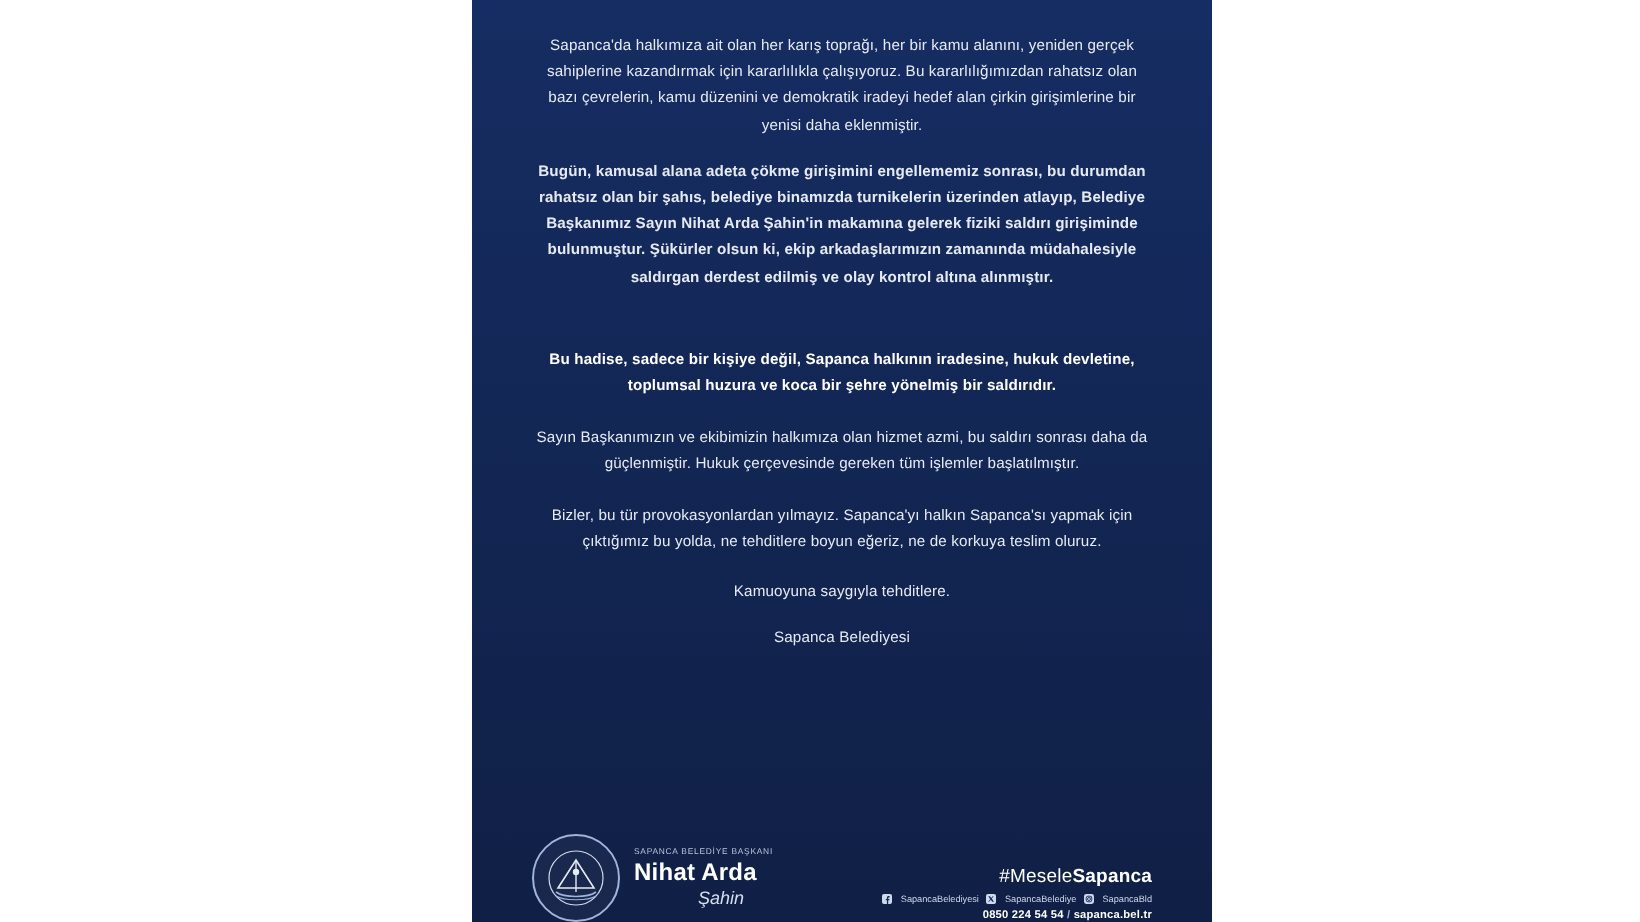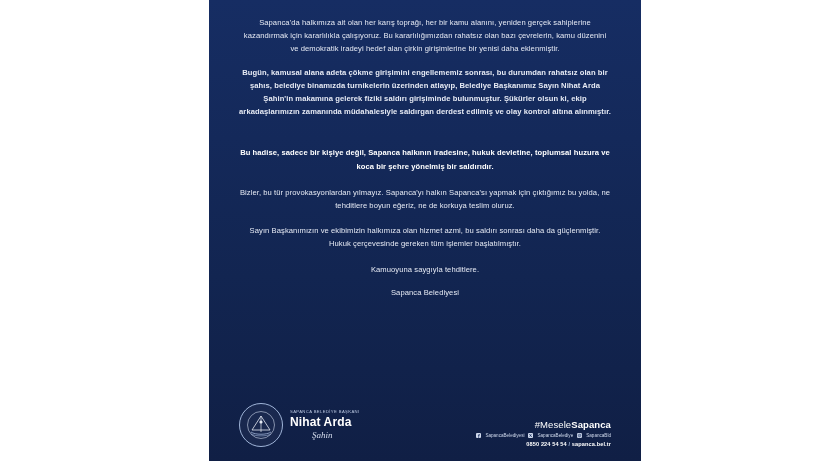--- a/index.html
+++ b/index.html
@@ -14,23 +14,23 @@
     overflow: hidden;
   }
   .page {
     position: relative;
     width: 820px;
     height: 461px;
     background: #ffffff;
   }
   .poster {
     position: absolute;
-    left: 209px;
+    left: 236px;
     top: 0;
-    width: 432px;
+    width: 370px;
     height: 461px;
     background: #142a5c;
     background: linear-gradient(180deg, #162d63 0%, #122551 60%, #101f45 100%);
     color: #e9edf6;
     box-sizing: border-box;
     padding: 16px 30px 0 30px;
     display: flex;
     flex-direction: column;
   }
   .body-text {
@@ -59,21 +59,20 @@
   }
   p.sign {
     margin-top: 6px;
     margin-bottom: 18px;
   }
   .footer {
     margin-top: auto;
     display: flex;
     align-items: flex-end;
     justify-content: space-between;
-    padding-bottom: 14px;
   }
   .brand {
     display: flex;
     align-items: center;
     gap: 7px;
   }
   .seal {
     width: 42px;
     height: 42px;
     border-radius: 50%;
@@ -100,26 +99,26 @@
     margin-bottom: 2px;
   }
   .brand-name {
     font-size: 12px;
     font-weight: bold;
     color: #ffffff;
     letter-spacing: 0.01em;
     line-height: 1.05;
   }
   .brand-sig {
-    font-family: Liberation Serif, serif;
+    font-family: Liberation Sans, sans-serif;
     font-style: italic;
     font-size: 9px;
     color: #d7dfef;
     margin-top: 2px;
-    margin-left: 22px;
+    margin-left: 32px;
   }
   .social {
     text-align: right;
     display: flex;
     flex-direction: column;
     align-items: flex-end;
     gap: 3px;
   }
   .hashtag {
     font-size: 9.5px;
@@ -154,22 +153,22 @@
 </head>
 <body>
 
 <div class="page">
   <div class="poster">
 
     <div class="body-text">
       <p>Sapanca'da halkımıza ait olan her karış toprağı, her bir kamu alanını, yeniden gerçek sahiplerine kazandırmak için kararlılıkla çalışıyoruz. Bu kararlılığımızdan rahatsız olan bazı çevrelerin, kamu düzenini ve demokratik iradeyi hedef alan çirkin girişimlerine bir yenisi daha eklenmiştir.</p>
       <p class="indent">Bugün, kamusal alana adeta çökme girişimini engellememiz sonrası, bu durumdan rahatsız olan bir şahıs, belediye binamızda turnikelerin üzerinden atlayıp, Belediye Başkanımız Sayın Nihat Arda Şahin'in makamına gelerek fiziki saldırı girişiminde bulunmuştur. Şükürler olsun ki, ekip arkadaşlarımızın zamanında müdahalesiyle saldırgan derdest edilmiş ve olay kontrol altına alınmıştır.</p>
       <p class="bold">Bu hadise, sadece bir kişiye değil, Sapanca halkının iradesine, hukuk devletine, toplumsal huzura ve koca bir şehre yönelmiş bir saldırıdır.</p>
+      <p class="small-gap">Sayın Başkanımızın ve ekibimizin halkımıza olan hizmet azmi, bu saldırı sonrası daha da güçlenmiştir. Hukuk çerçevesinde gereken tüm işlemler başlatılmıştır.</p>
       <p class="small-gap">Bizler, bu tür provokasyonlardan yılmayız. Sapanca'yı halkın Sapanca'sı yapmak için çıktığımız bu yolda, ne tehditlere boyun eğeriz, ne de korkuya teslim oluruz.</p>
-      <p class="small-gap">Sayın Başkanımızın ve ekibimizin halkımıza olan hizmet azmi, bu saldırı sonrası daha da güçlenmiştir. Hukuk çerçevesinde gereken tüm işlemler başlatılmıştır.</p>
       <p>Kamuoyuna saygıyla tehditlere.</p>
       <p class="sign">Sapanca Belediyesi</p>
     </div>
 
     <div class="footer">
 
       <div class="brand">
         <div class="seal">
           <svg width="30" height="30" viewBox="0 0 30 30" aria-hidden="true">
             <circle cx="15" cy="15" r="13.5" fill="none" stroke="#cfd9ec" stroke-width="0.6"></circle>

